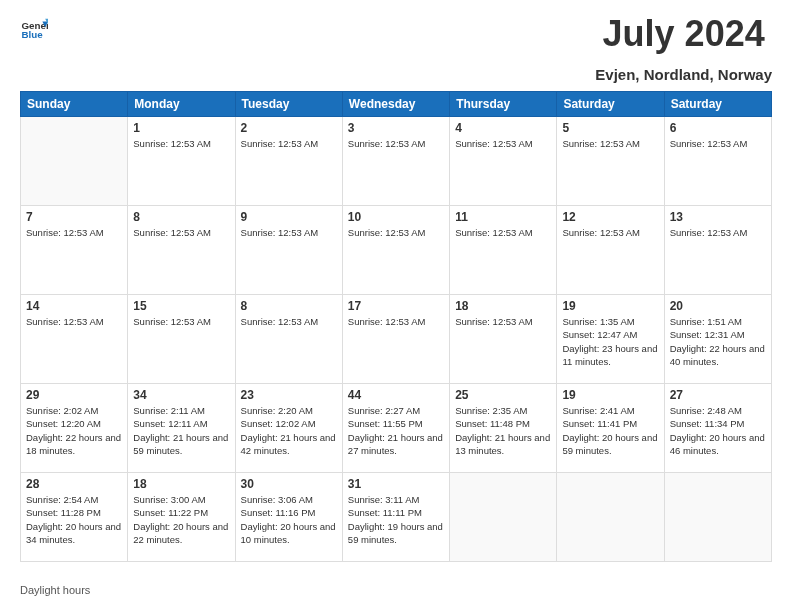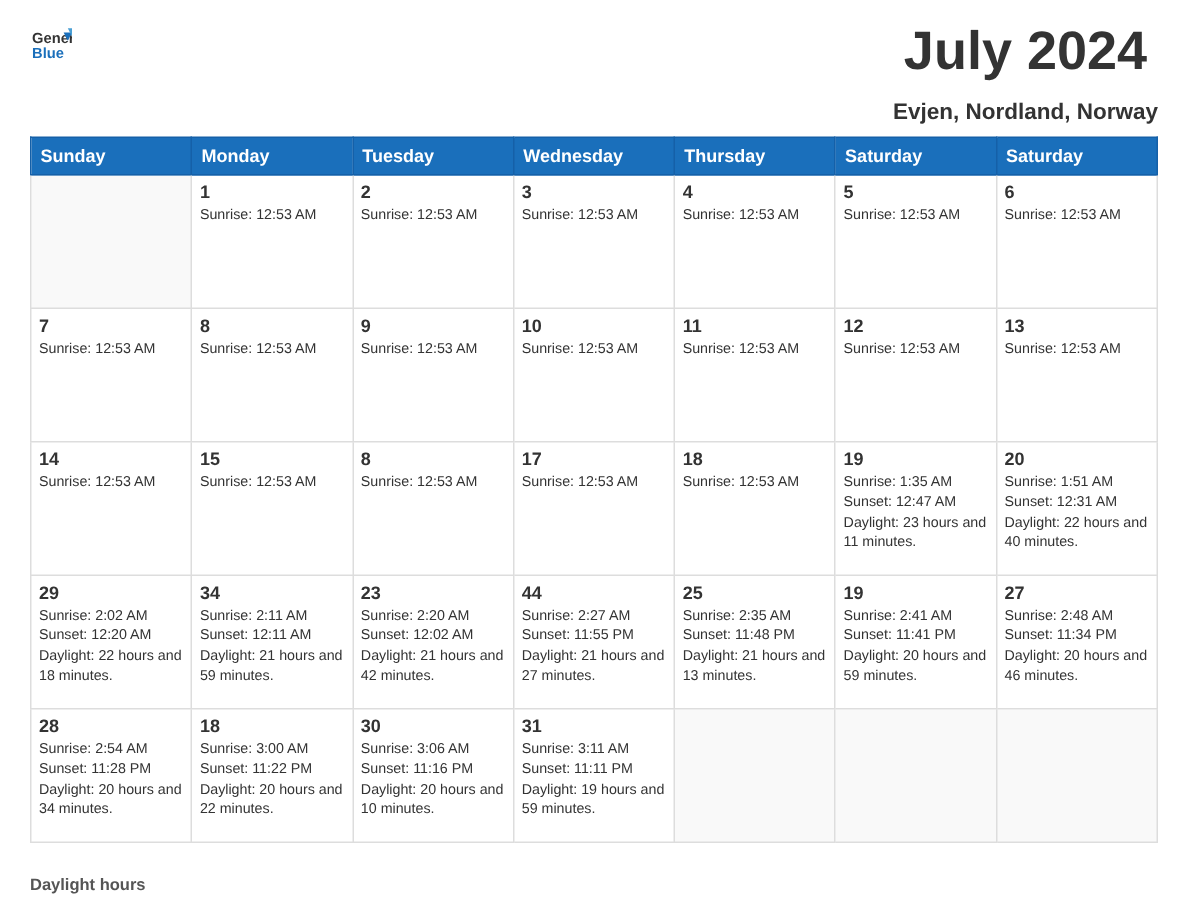--- a/index.html
+++ b/index.html
@@ -82,21 +82,20 @@
       line-height: 1.4;
       color: #333;
     }
     .empty-cell {
       background: #f9f9f9;
     }
     .footer {
       margin-top: 22px;
       font-size: 11px;
       color: #555;
-      font-weight: bold;
     }
     table {
       border-collapse: collapse;
       width: 100%;
     }
   </style>
 </head>
 <body>
 
 <div class="page">

